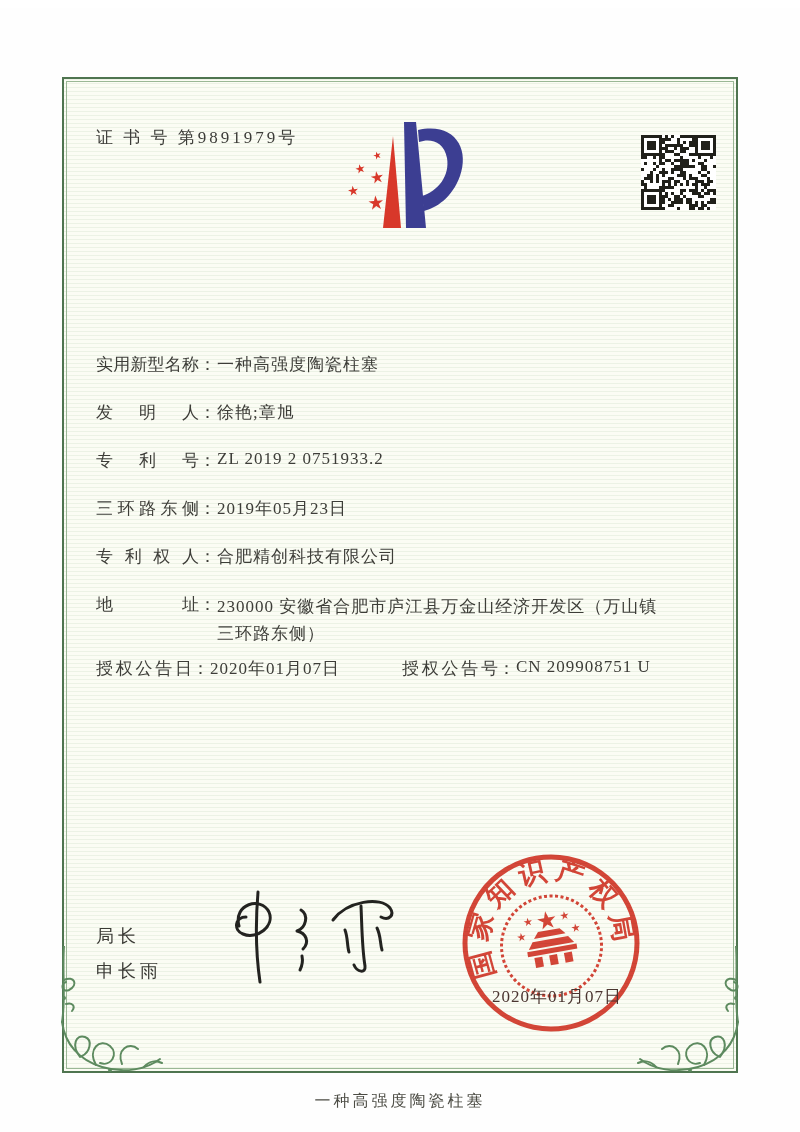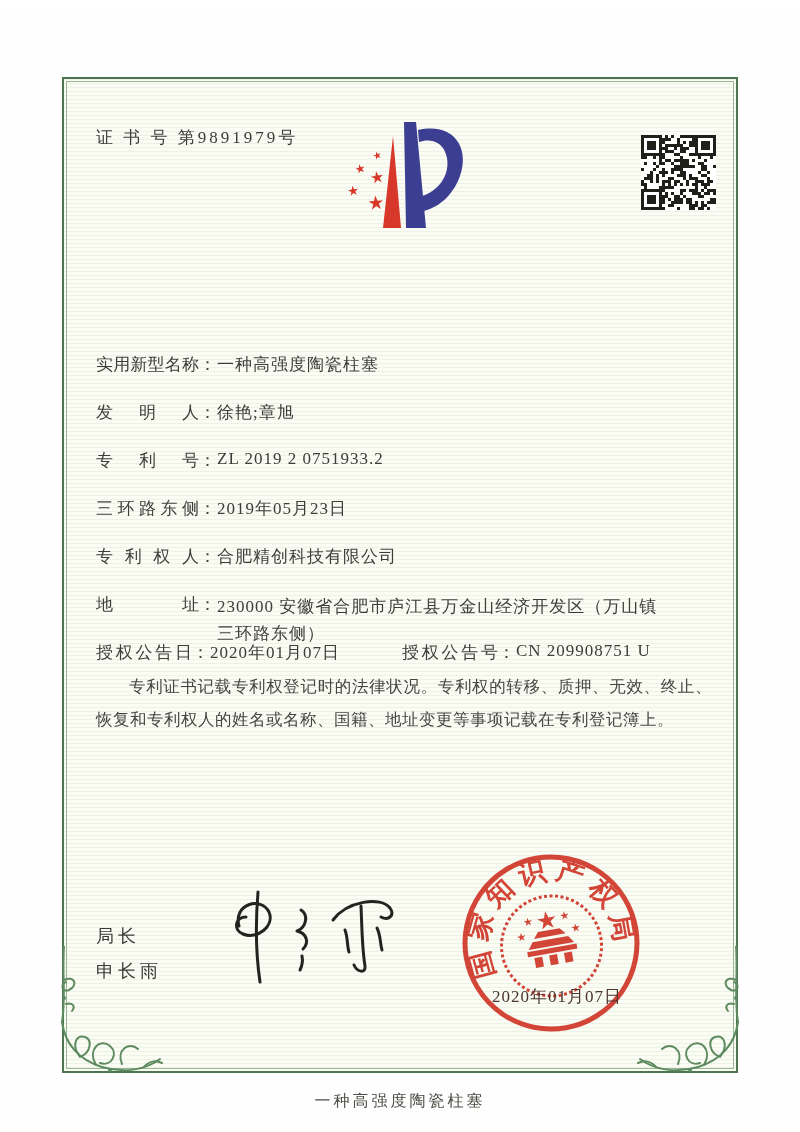--- a/index.html
+++ b/index.html
@@ -434,30 +434,29 @@
     </div>
     <div class="frow" style="top:144px">
       <span class="flabel">三环路东侧</span><span class="fcolon">：</span><span class="fvalue">2019年05月23日</span>
     </div>
     <div class="frow" style="top:192px">
       <span class="flabel">专利权人</span><span class="fcolon">：</span><span class="fvalue">合肥精创科技有限公司</span>
     </div>
     <div class="frow" style="top:240px">
       <span class="flabel">地址</span><span class="fcolon">：</span><span class="addr-lines"><span>230000 安徽省合肥市庐江县万金山经济开发区（万山镇</span><br><span>三环路东侧）</span></span>
     </div>
-    <div class="frow" style="top:288px; width:630px;">
+    <div class="frow" style="top:304px; width:630px;">
       <span class="flabel2">授权公告日</span><span class="fcolon">：</span><span class="fvalue">2020年01月07日</span>
       <span class="grant-pair2">
         <span class="flabel2">授权公告号</span><span class="fcolon">：</span><span class="fvalue">CN 209908751 U</span>
       </span>
     </div>
   </div>
 
   <div class="paras">
-    <p>专利证书记载专利权登记时的法律状况。专利权的转移、质押、无效、终止、恢复和专利权人的姓名或名称、国籍、地址变更等事项记载在专利登记簿上。</p>
   </div>
 
   <div class="signer-title">局长</div>
   <div class="signer-name">申长雨</div>
 
   <div class="signature">
     <svg width="215" height="108" viewBox="0 0 215 108">
       <g fill="none" stroke="#232320" stroke-width="3" stroke-linecap="round" stroke-linejoin="round">
         <path d="M34,40 C28,18 56,10 64,26 C70,40 52,54 38,48 C28,44 30,31 41,31"></path>
         <path d="M53,6 C51,30 50,62 55,96"></path>

